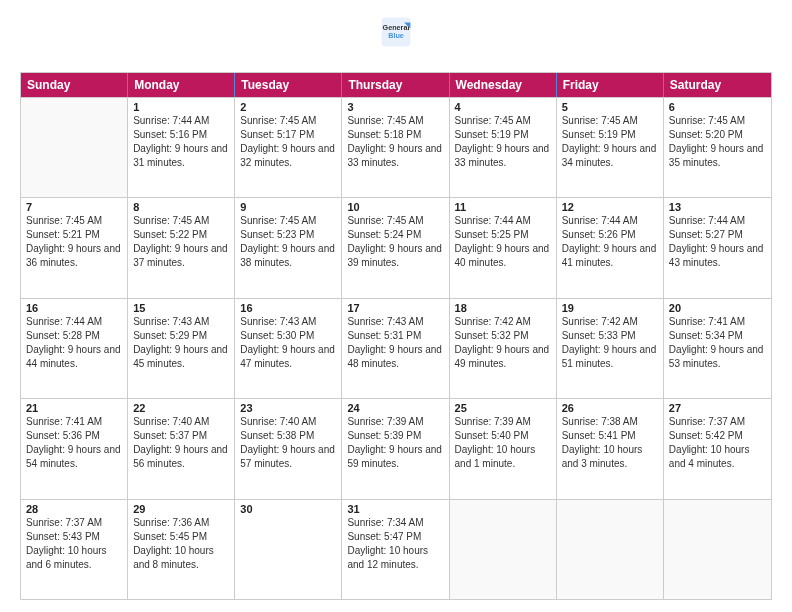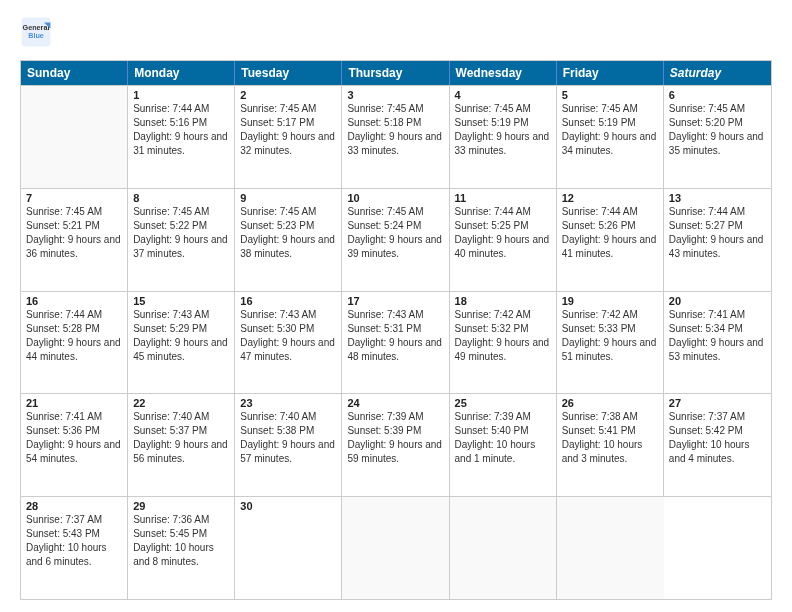--- a/index.html
+++ b/index.html
@@ -12,23 +12,23 @@
     }
     .page {
       width: 792px;
       height: 612px;
       padding: 16px 20px 12px 20px;
       display: flex;
       flex-direction: column;
     }
     .header {
       display: flex;
-      justify-content: flex-start;
+      justify-content: center;
       align-items: flex-start;
-      margin-bottom: 12px;
+      margin-bottom: 24px;
     }
     .logo {
       display: flex;
       align-items: center;
       gap: 4px;
     }
     .logo-icon {
       width: 32px;
       height: 32px;
     }
@@ -48,31 +48,31 @@
     }
     .calendar {
       flex: 1;
       display: flex;
       flex-direction: column;
       border: 1px solid #ccc;
     }
     .cal-header-row {
       display: grid;
       grid-template-columns: repeat(7, 1fr);
-      background: #0369a1;
+      background: #be185d;
     }
     .cal-header-cell {
       color: #fff;
       font-size: 12px;
       font-weight: bold;
       padding: 5px 6px;
       border-right: 1px solid #5585d4;
       text-align: left;
     }
-    .cal-header-cell:last-child { border-right: none; font-style: italic; }
+    .cal-header-cell:last-child { border-right: none; }
     .cal-body {
       flex: 1;
       display: flex;
       flex-direction: column;
     }
     .cal-row {
       display: grid;
       grid-template-columns: repeat(7, 1fr);
       flex: 1;
       border-top: 1px solid #ccc;
@@ -252,19 +252,23 @@
             <div class="day-number">28</div>
             <div class="day-info">Sunrise: 7:37 AM<br>Sunset: 5:43 PM<br>Daylight: 10 hours and 6 minutes.</div>
           </div>
           <div class="cal-cell">
             <div class="day-number">29</div>
             <div class="day-info">Sunrise: 7:36 AM<br>Sunset: 5:45 PM<br>Daylight: 10 hours and 8 minutes.</div>
           </div>
           <div class="cal-cell">
             <div class="day-number">30</div>
           </div>
+          <div class="cal-cell">
+            <div class="day-number">31</div>
+            <div class="day-info">Sunrise: 7:34 AM<br>Sunset: 5:47 PM<br>Daylight: 10 hours and 12 minutes.</div>
+          </div>
           <div class="cal-cell empty"></div>
           <div class="cal-cell empty"></div>
           <div class="cal-cell empty"></div>
         </div>
       </div>
   </div>
 </div>
 
 </body></html>

